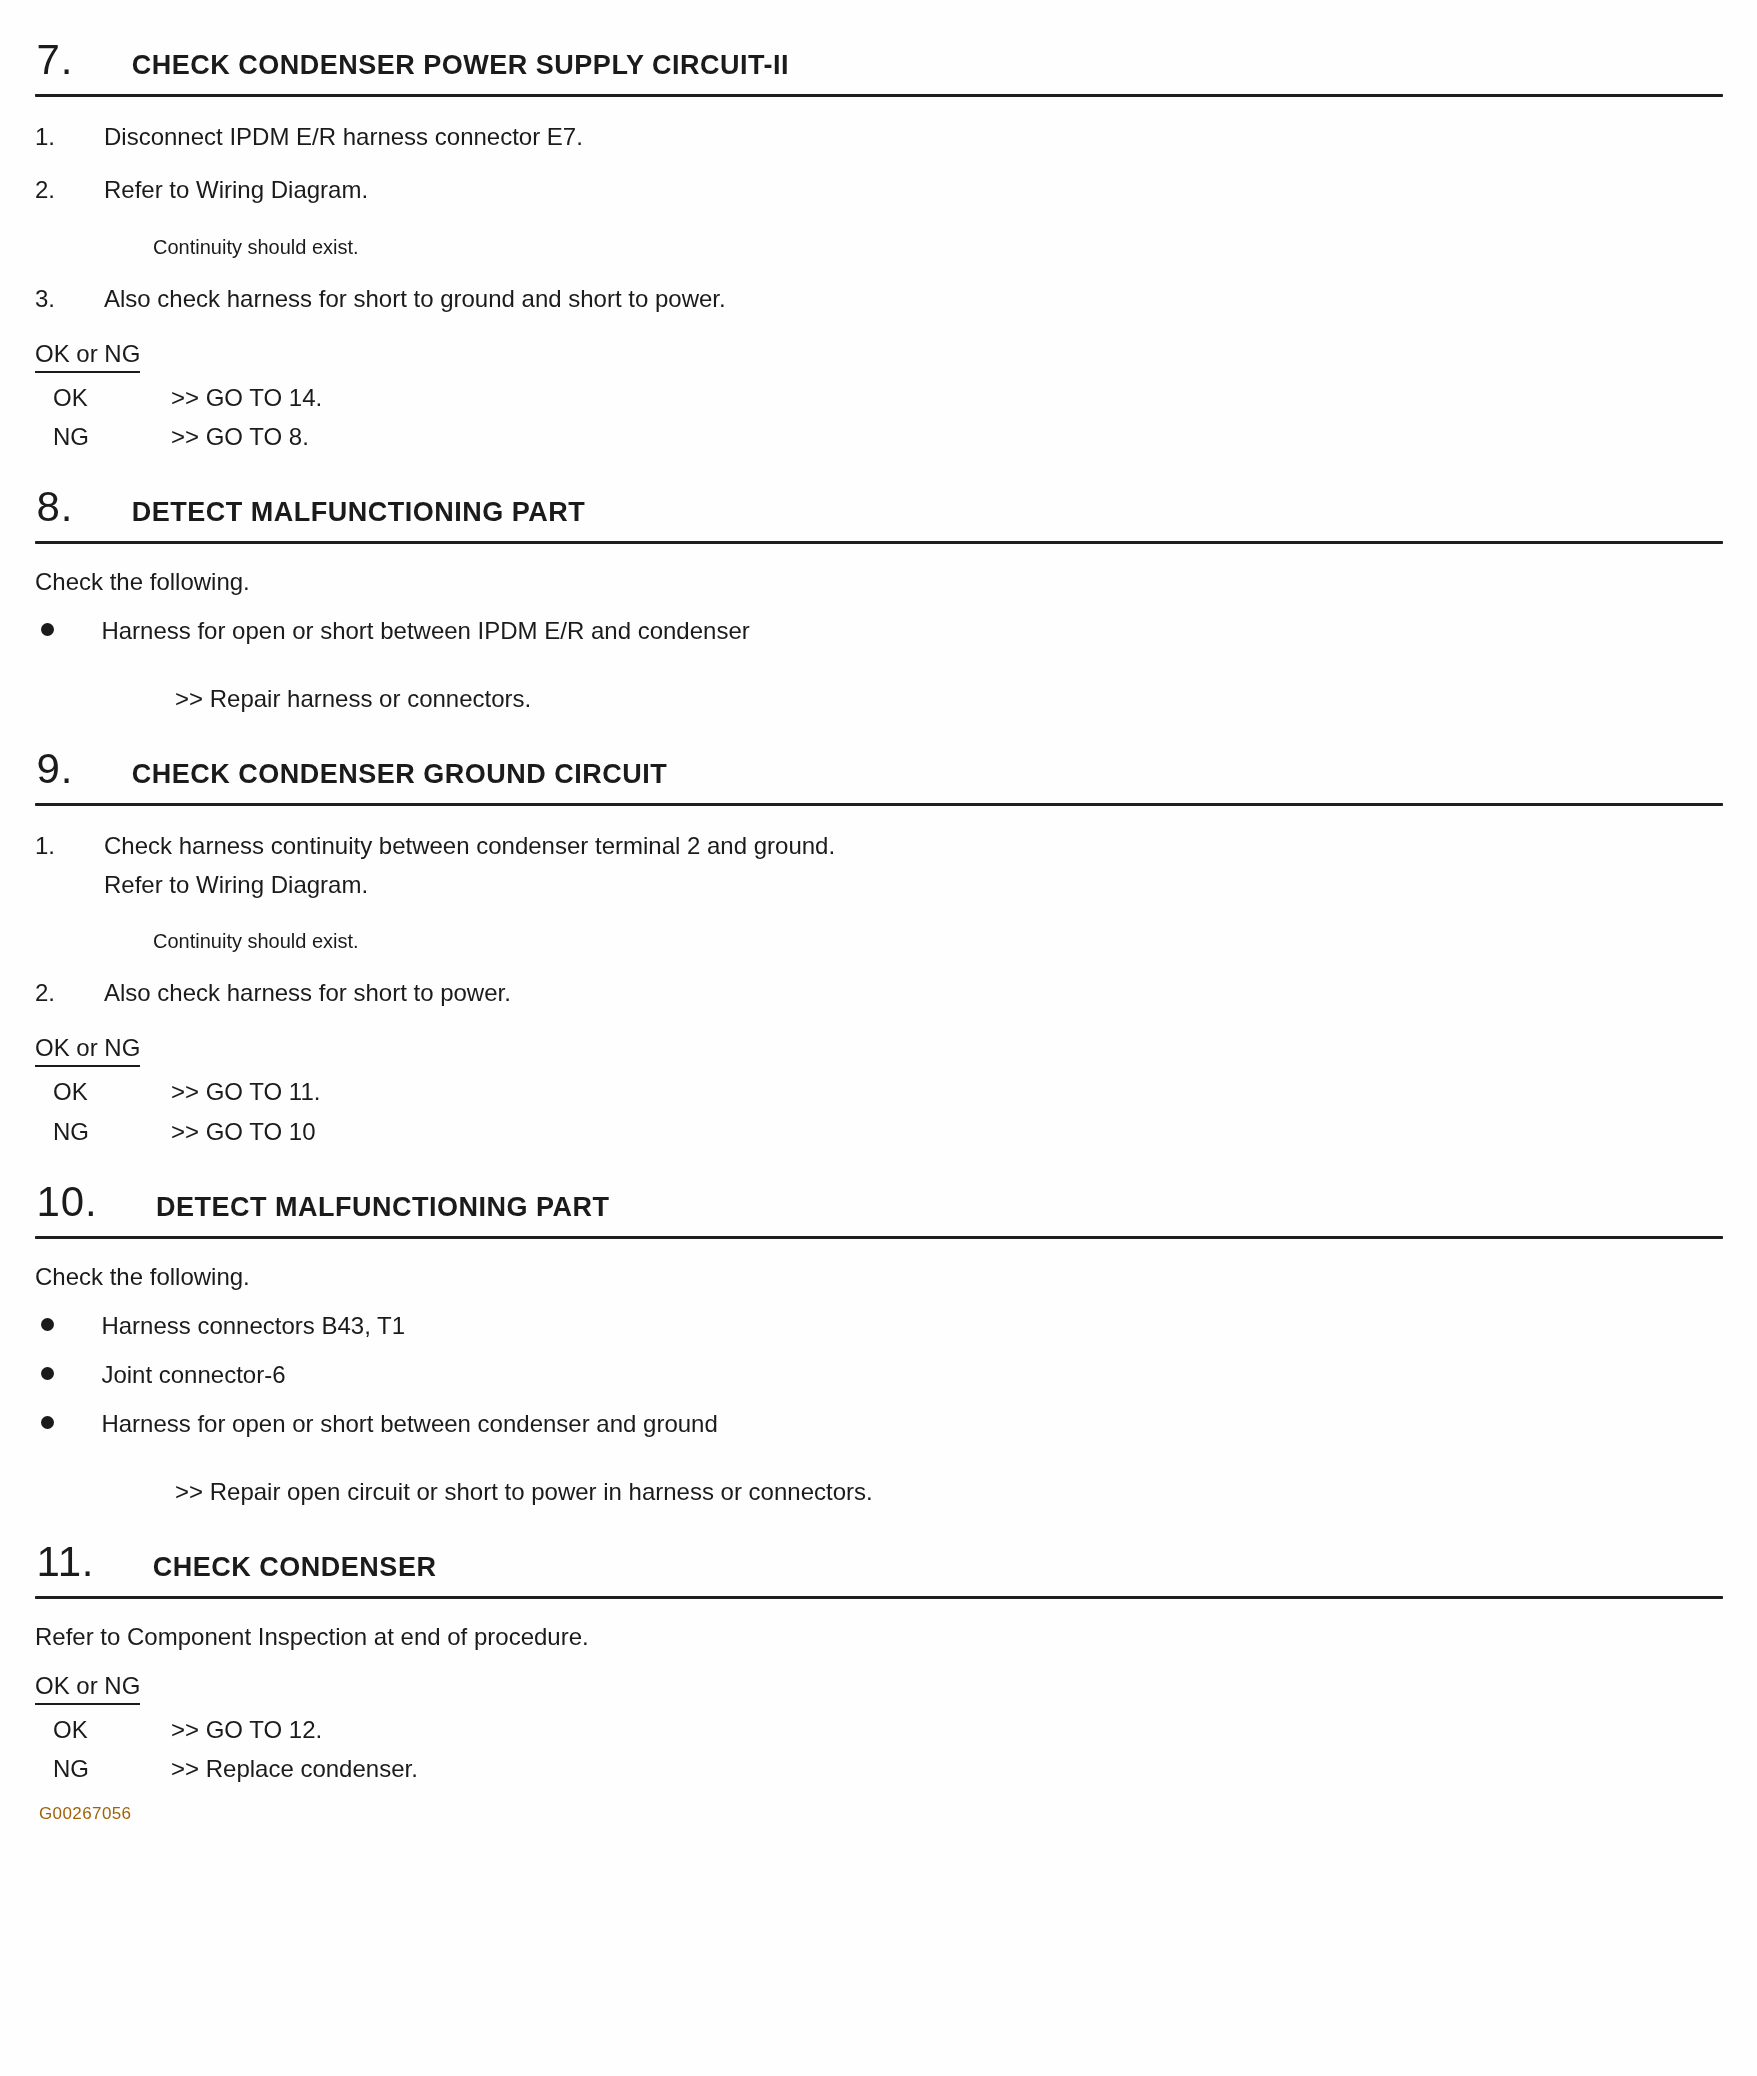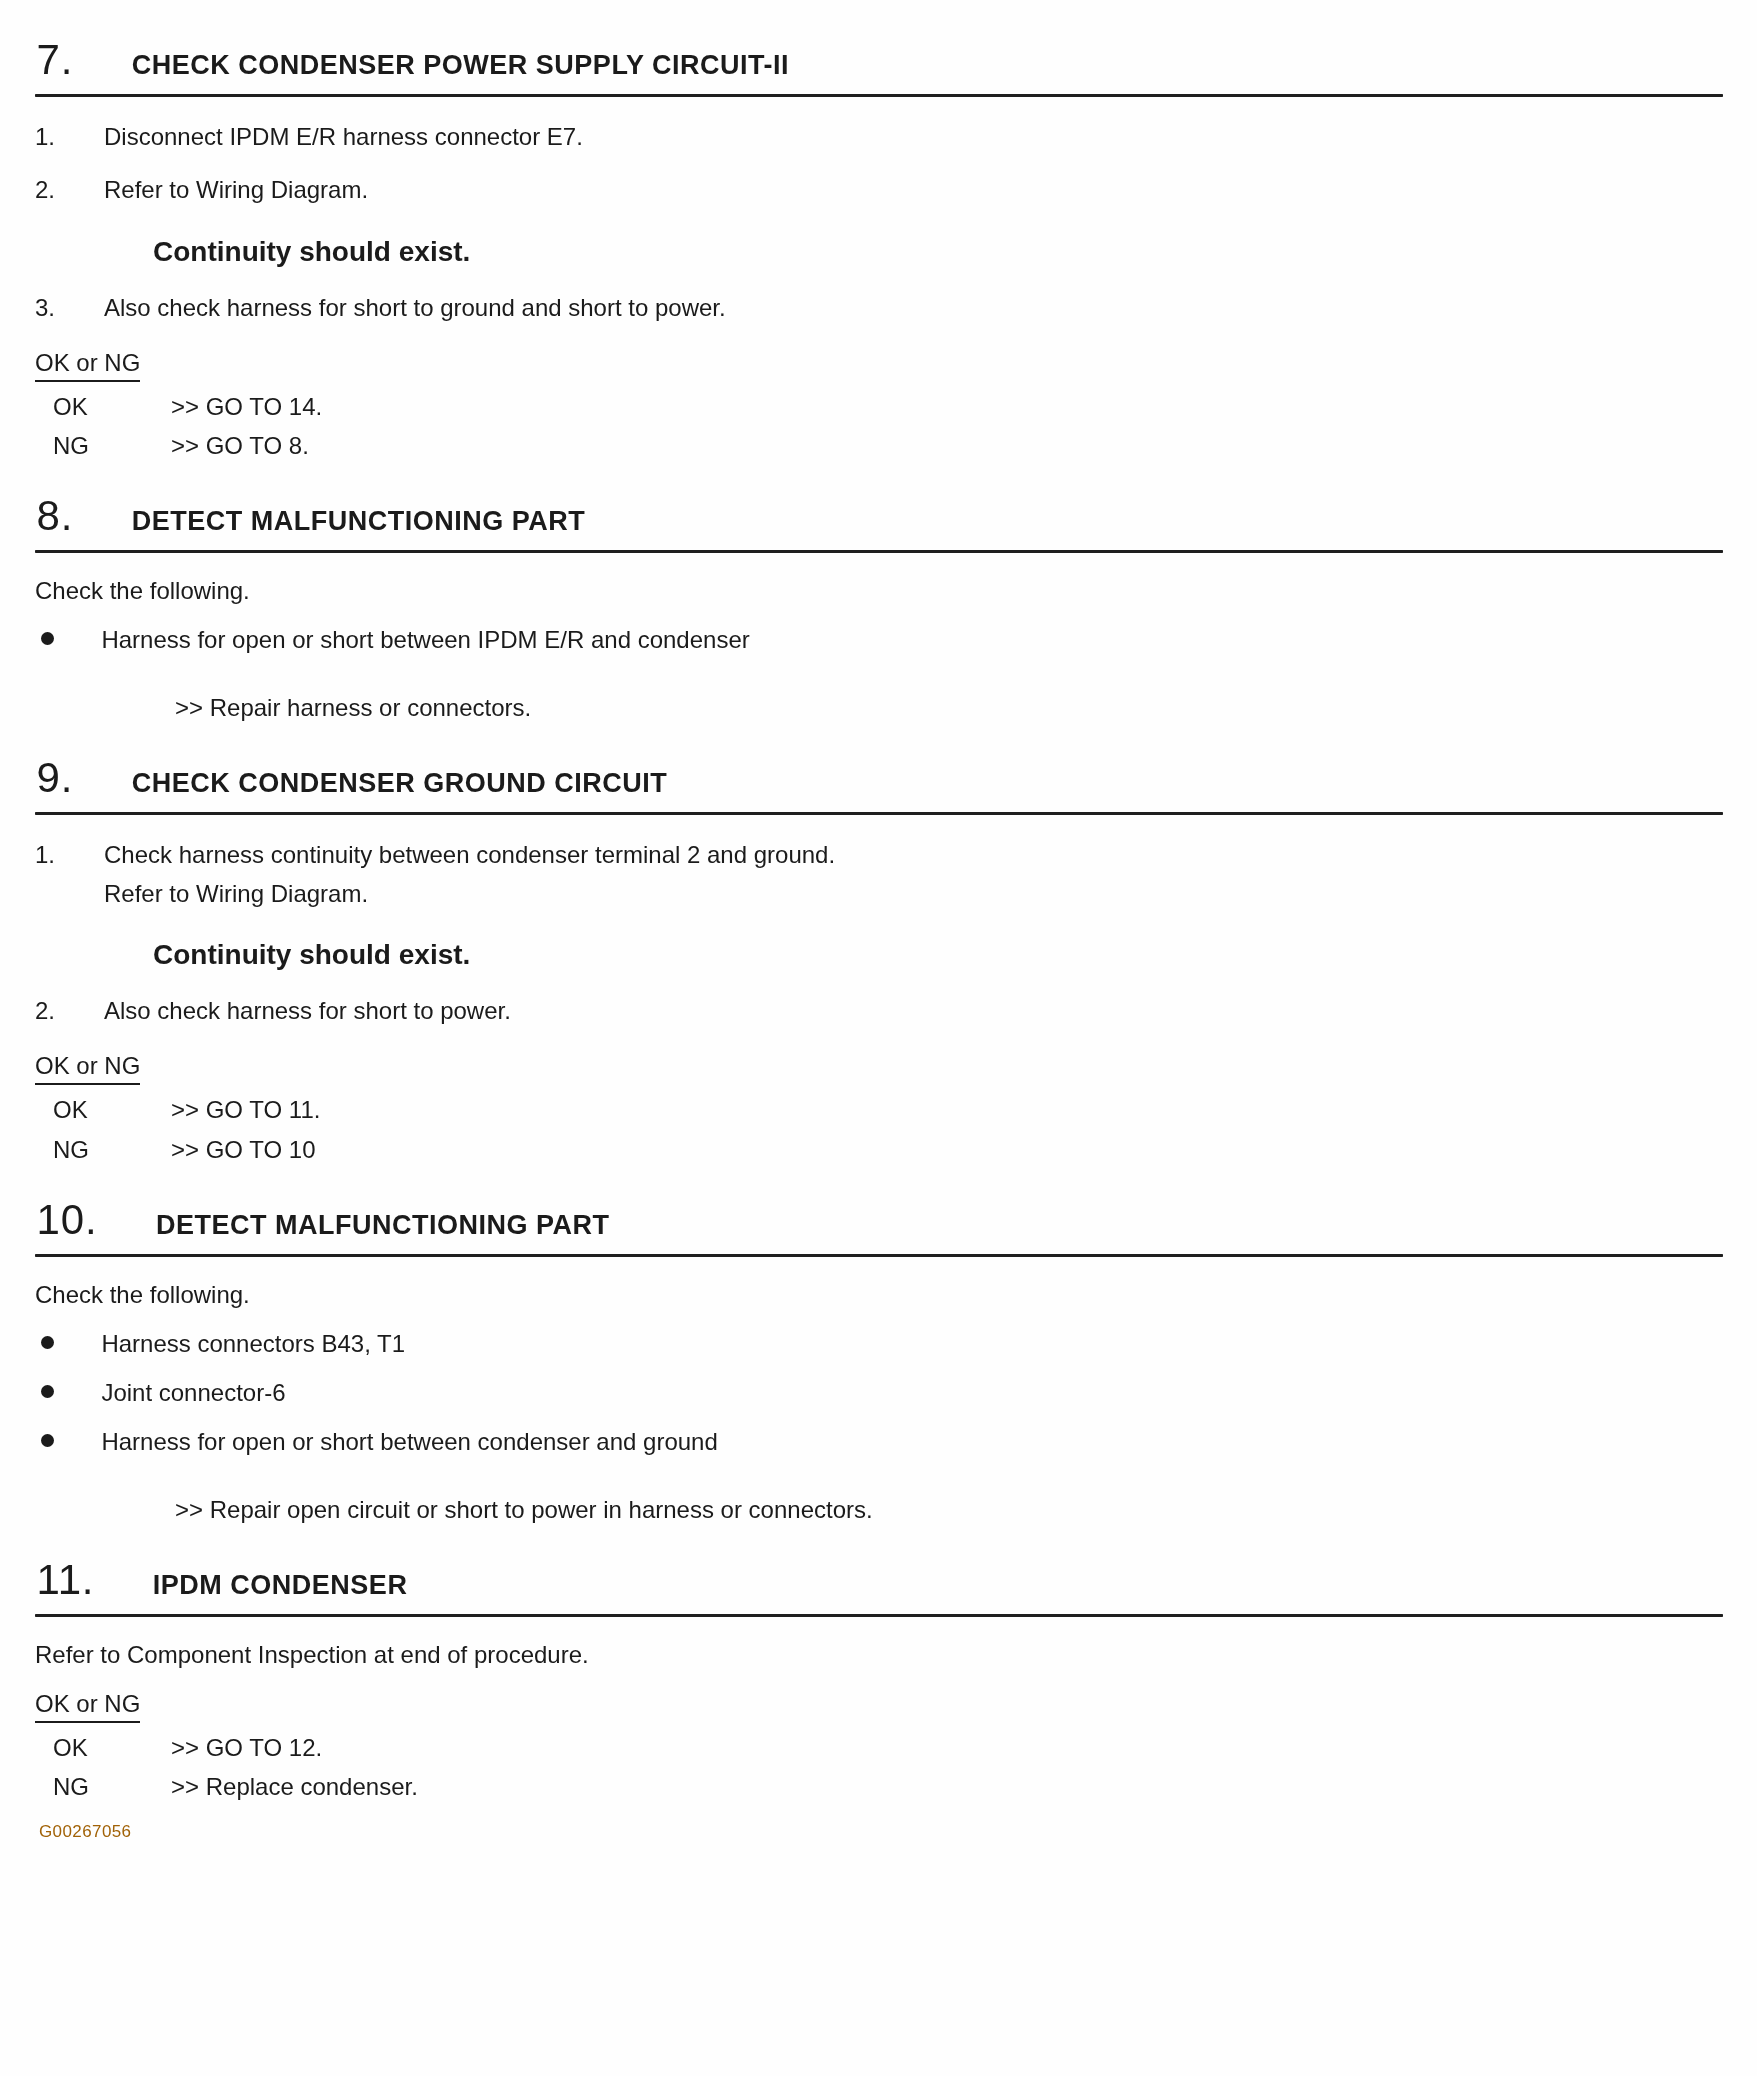--- a/index.html
+++ b/index.html
@@ -16,21 +16,21 @@
   .proc { margin: 0; }
   .head { display: flex; align-items: baseline; gap: 22.6px; margin: 35px 0 0 1.6px; }
   .proc:first-of-type .head { margin-top: 0; }
   .head-num { font-size: 42px; line-height: 1; font-weight: 400; letter-spacing: 0.8px; }
   .head-title { font-size: 27px; font-weight: 700; letter-spacing: 0.5px; margin-left: 36px; }
   .rule { height: 3.2px; background: #1e1e1e; margin: 13px 0 24px 0; border-radius: 0.8px; }
   .step { display: flex; font-size: 24px; line-height: 1.35; margin: 0 0 14.5px 0; }
   .step-num { width: 69px; flex: none; }
   .step-body { flex: 1; }
   .line { margin-bottom: 6.4px; }
-  .spec { font-weight: 700; font-size: 28px; margin: 22.6px 0 24px 118px; }
+  .spec { font-weight: 400; font-size: 20px; margin: 22.6px 0 24px 118px; }
   .okng-label { font-size: 24px; margin: 18px 0 16px 0; }
   .okng-underline { border-bottom: 2.4px solid #1b1b1b; padding-bottom: 4px; }
   .result { display: flex; font-size: 24px; margin: 0 0 11.3px 18px; }
   .verdict { width: 118px; flex: none; }
   .r-action { flex: 1; }
   .intro { font-size: 24px; margin: 0 0 21px 0; }
   .bullet { display: flex; align-items: baseline; font-size: 24px; margin: 0 0 21px 6.4px; }
   .dot { width: 13px; height: 13px; border-radius: 50%; background: #1b1b1b; flex: none; margin-right: 47px; position: relative; top: -3.2px; }
   .b-text { flex: 1; }
   .action-line { font-size: 24px; margin: 40px 0 27px 140px; }
@@ -158,21 +158,21 @@
       <span class="dot"></span>
       <span class="b-text">Harness for open or short between condenser and ground</span>
     </div>
 
     <div class="action-line">&gt;&gt; Repair open circuit or short to power in harness or connectors.</div>
   </section>
 
   <section class="proc">
     <div class="head">
       <span class="head-num">11.</span>
-      <span class="head-title">IPDM CONDENSER</span>
+      <span class="head-title">CHECK CONDENSER</span>
     </div>
     <div class="rule"></div>
 
     <div class="intro">Refer to Component Inspection at end of procedure.</div>
 
     <div class="okng-label">
       <span class="okng-underline">OK or NG</span>
     </div>
     <div class="result">
       <span class="verdict">OK</span>

